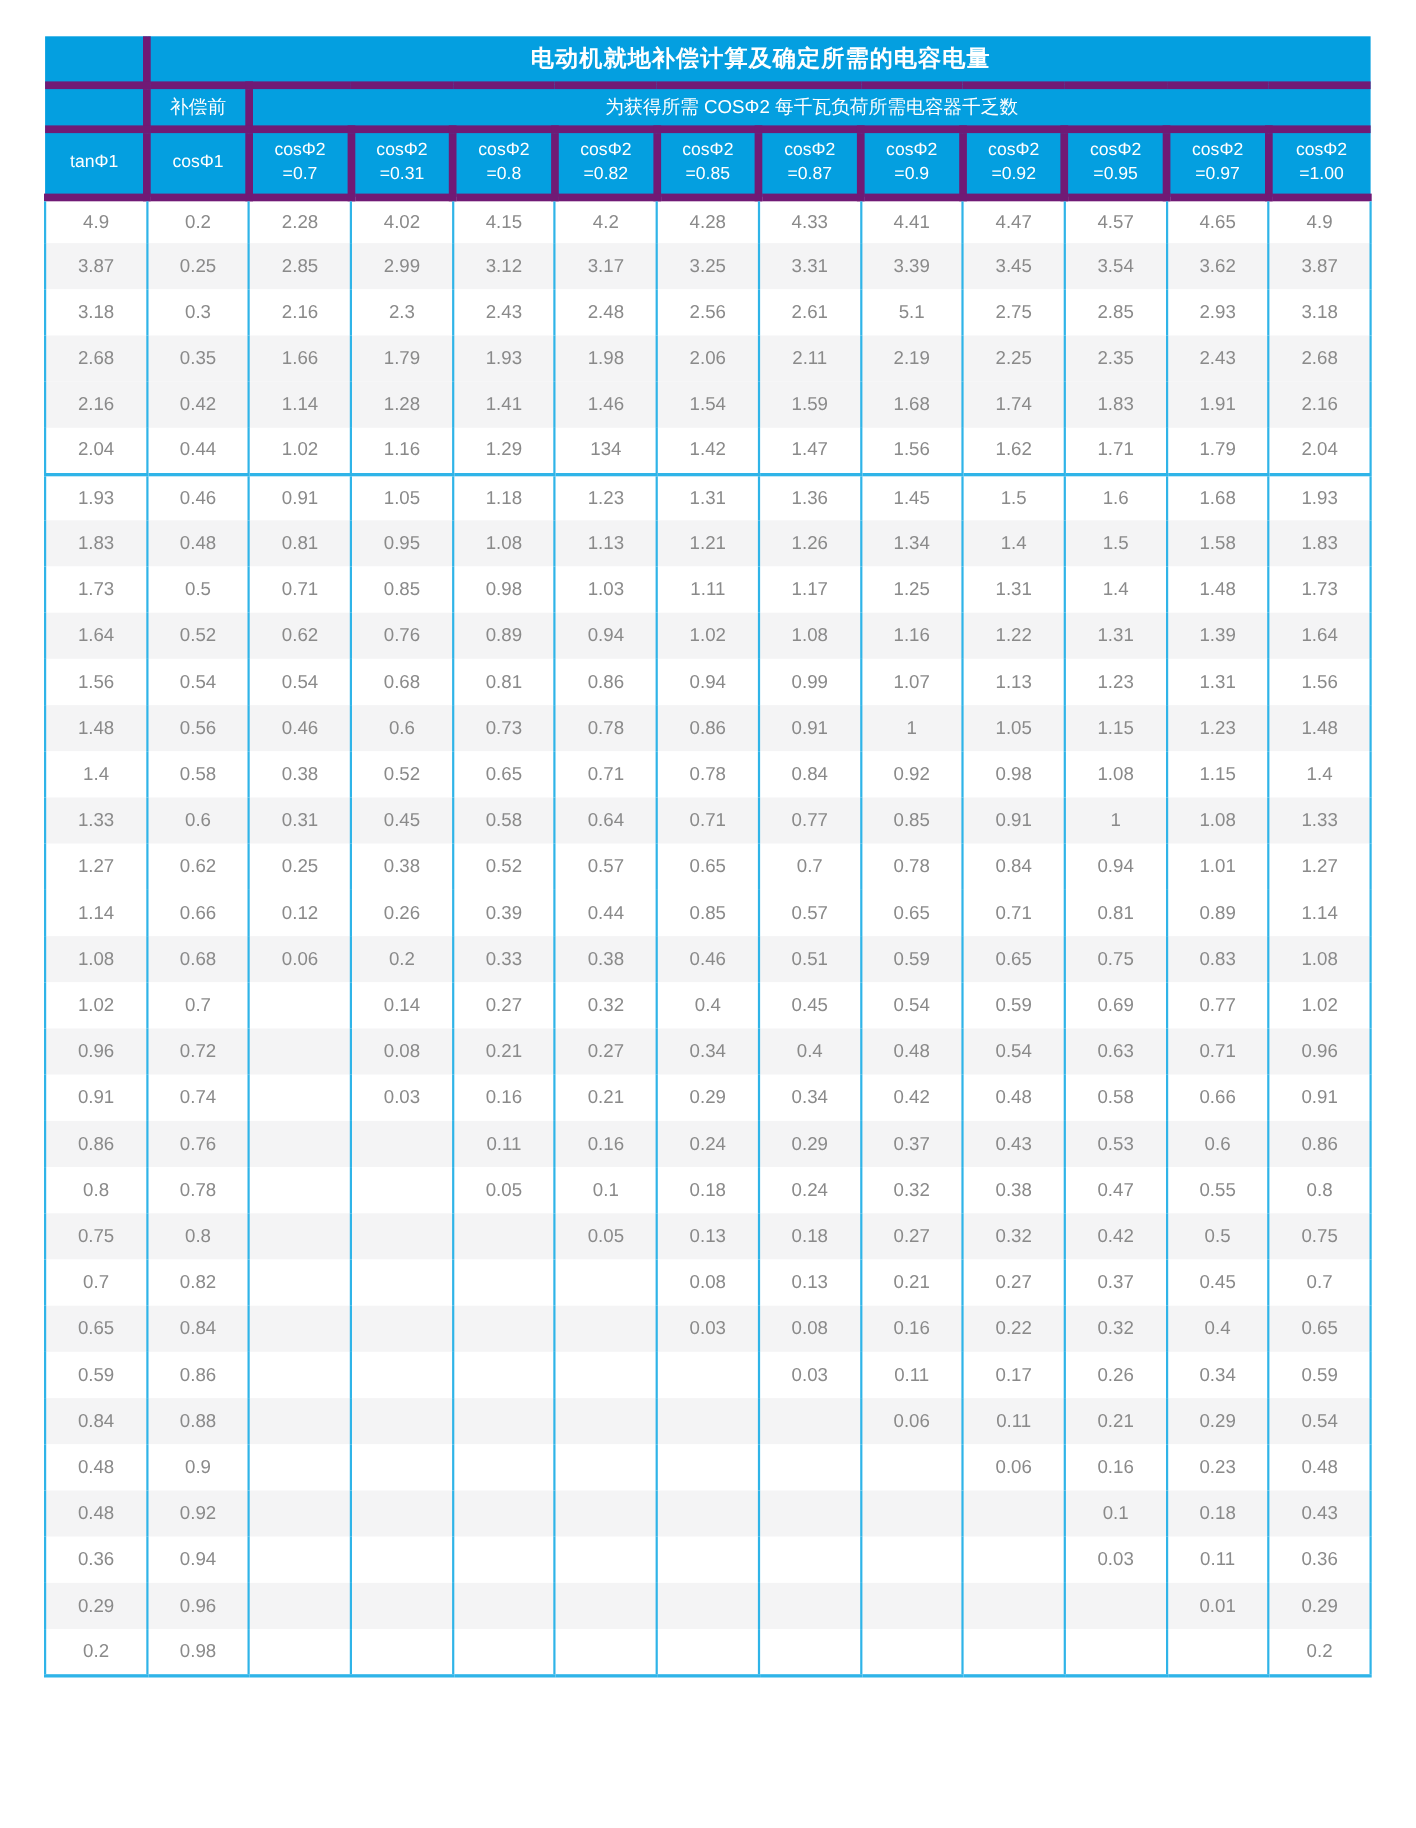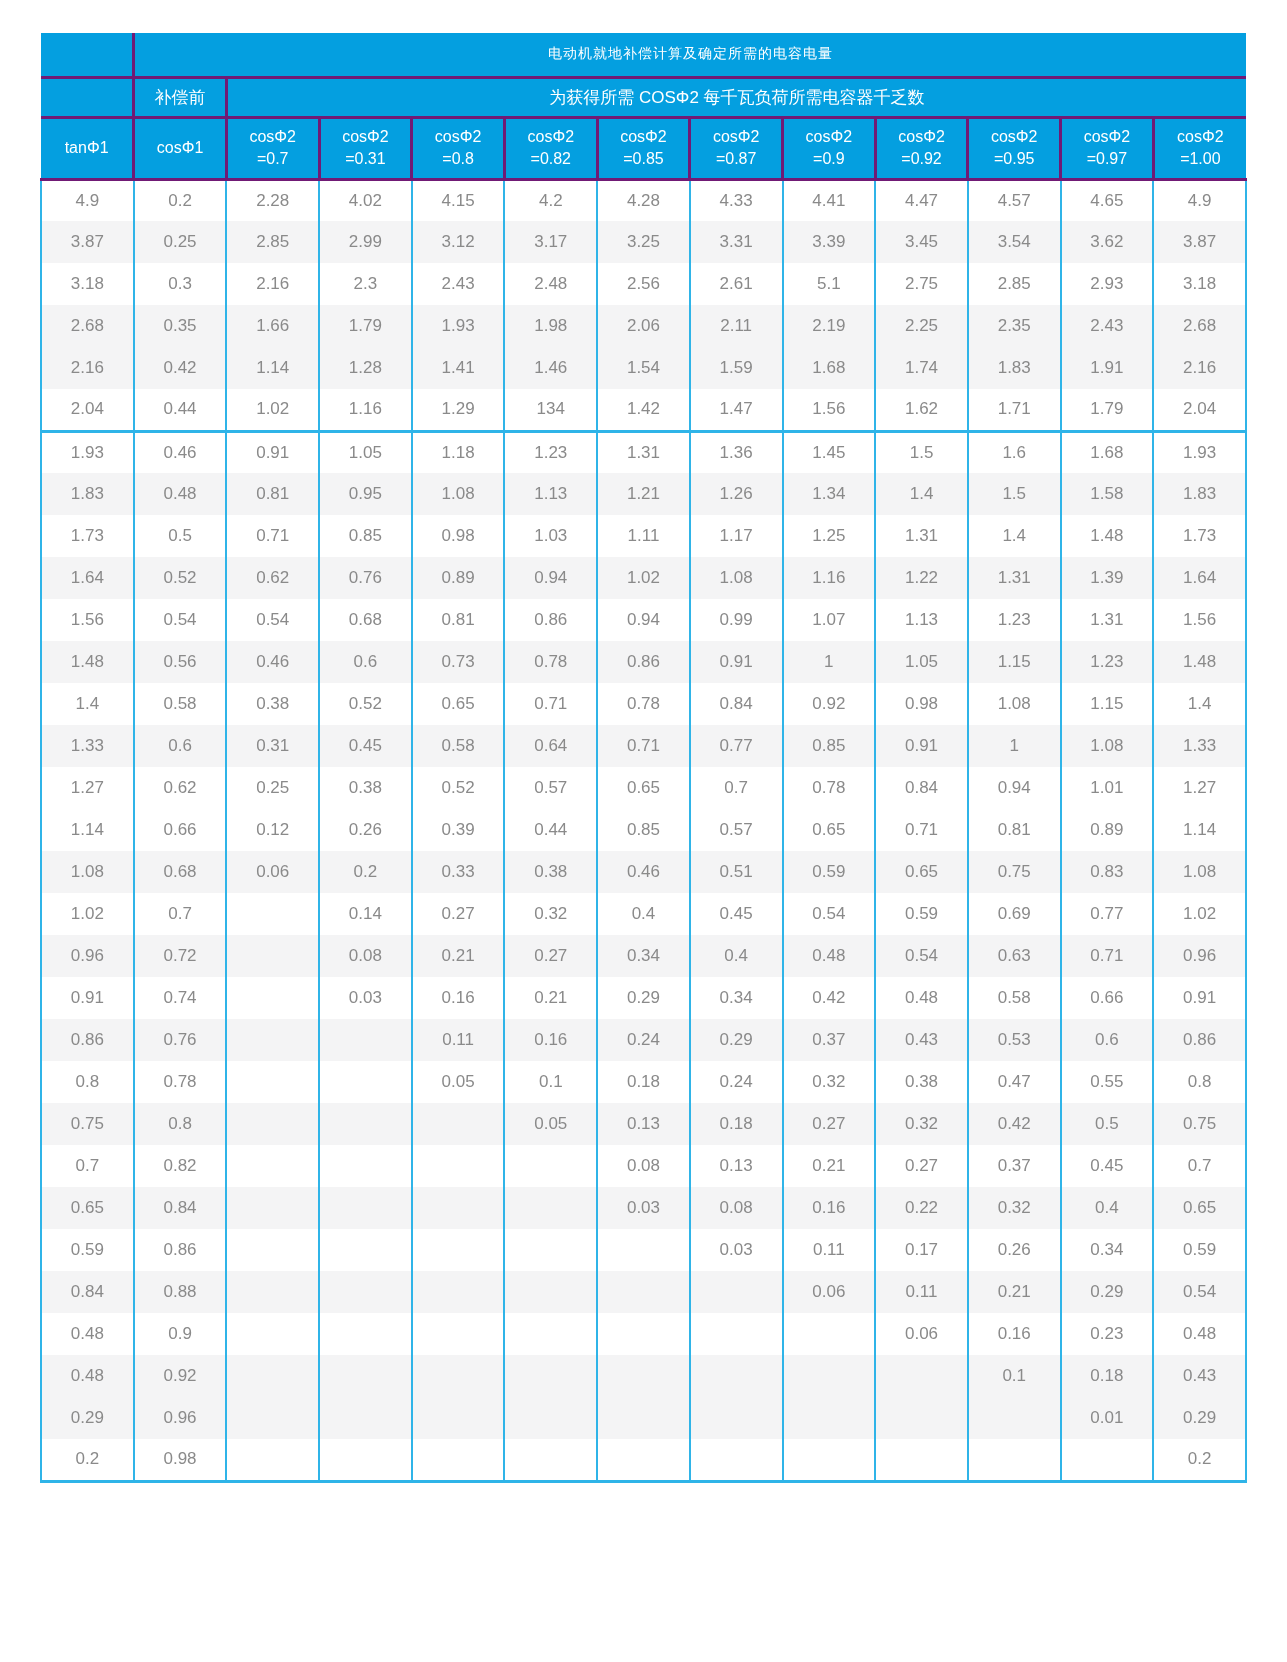--- a/index.html
+++ b/index.html
@@ -26,29 +26,29 @@
   table.comp-table {
     width: 1207px;
     border-collapse: collapse;
     table-layout: fixed;
   }
   
   thead th {
     background: var(--header-bg);
     color: var(--header-text);
     font-weight: normal;
-    border: 3px solid #701a75;
+    border: 7px solid #701a75;
     text-align: center;
     vertical-align: middle;
     padding: 0;
   }
   thead tr th:first-child { border-left: none; }
   thead tr th:last-child  { border-right: none; }
   thead tr:first-child th { border-top: none; }
-  tr.title-row th { height: 44px; font-size: 14px; letter-spacing: 1px; }
+  tr.title-row th { height: 44px; font-size: 21px; letter-spacing: 1px; font-weight: bold; }
   tr.group-row th { height: 40px; font-size: 17px; }
   tr.colhead-row th { height: 62px; font-size: 16px; line-height: 1.35; }
   .col-top, .col-bottom { display: block; }
   
   tbody td {
     height: 42px;
     text-align: center;
     vertical-align: middle;
     color: var(--body-text);
     font-size: 17px;
@@ -562,20 +562,35 @@
           <td></td>
           <td></td>
           <td></td>
           <td></td>
           <td></td>
           <td></td>
           <td>0.1</td>
           <td>0.18</td>
           <td>0.43</td>
         </tr>
+        <tr>
+          <td>0.36</td>
+          <td>0.94</td>
+          <td></td>
+          <td></td>
+          <td></td>
+          <td></td>
+          <td></td>
+          <td></td>
+          <td></td>
+          <td></td>
+          <td>0.03</td>
+          <td>0.11</td>
+          <td>0.36</td>
+        </tr>
         <tr class="alt">
           <td>0.29</td>
           <td>0.96</td>
           <td></td>
           <td></td>
           <td></td>
           <td></td>
           <td></td>
           <td></td>
           <td></td>

